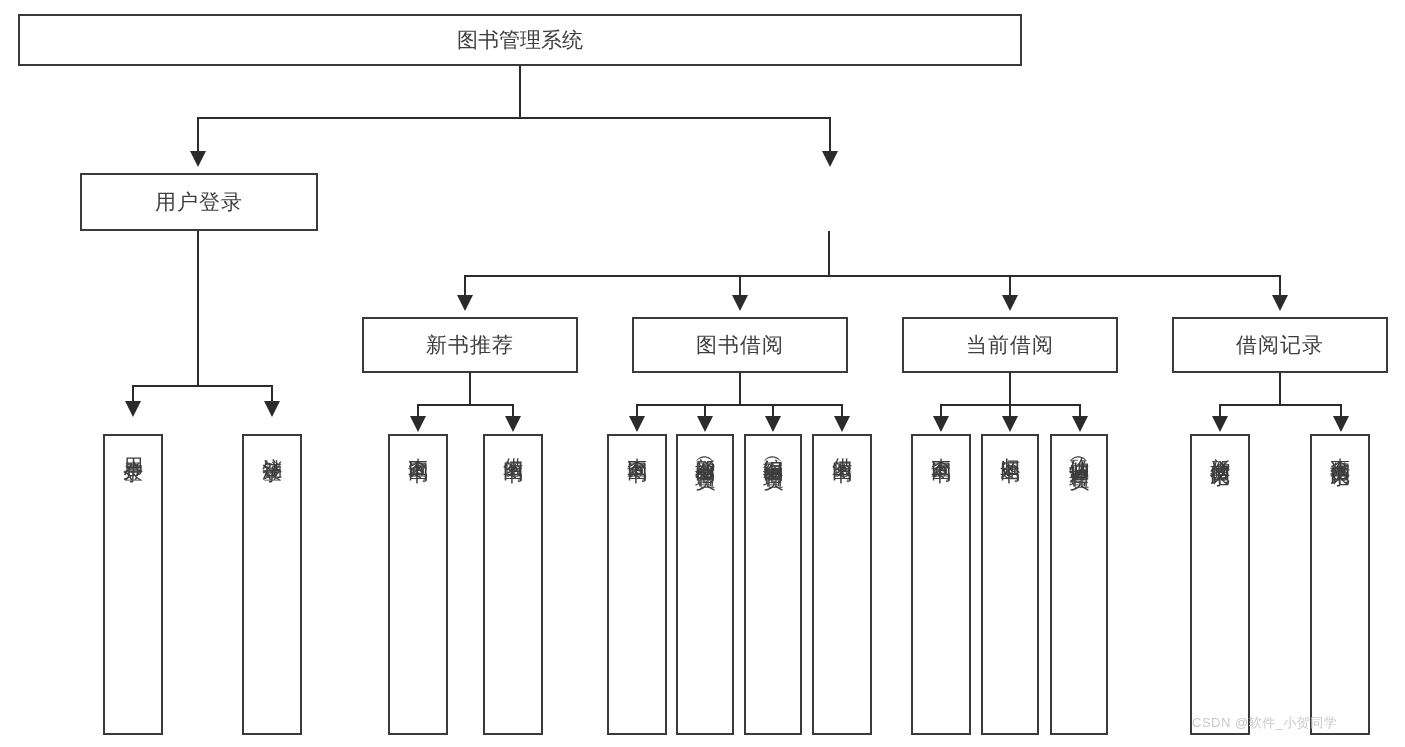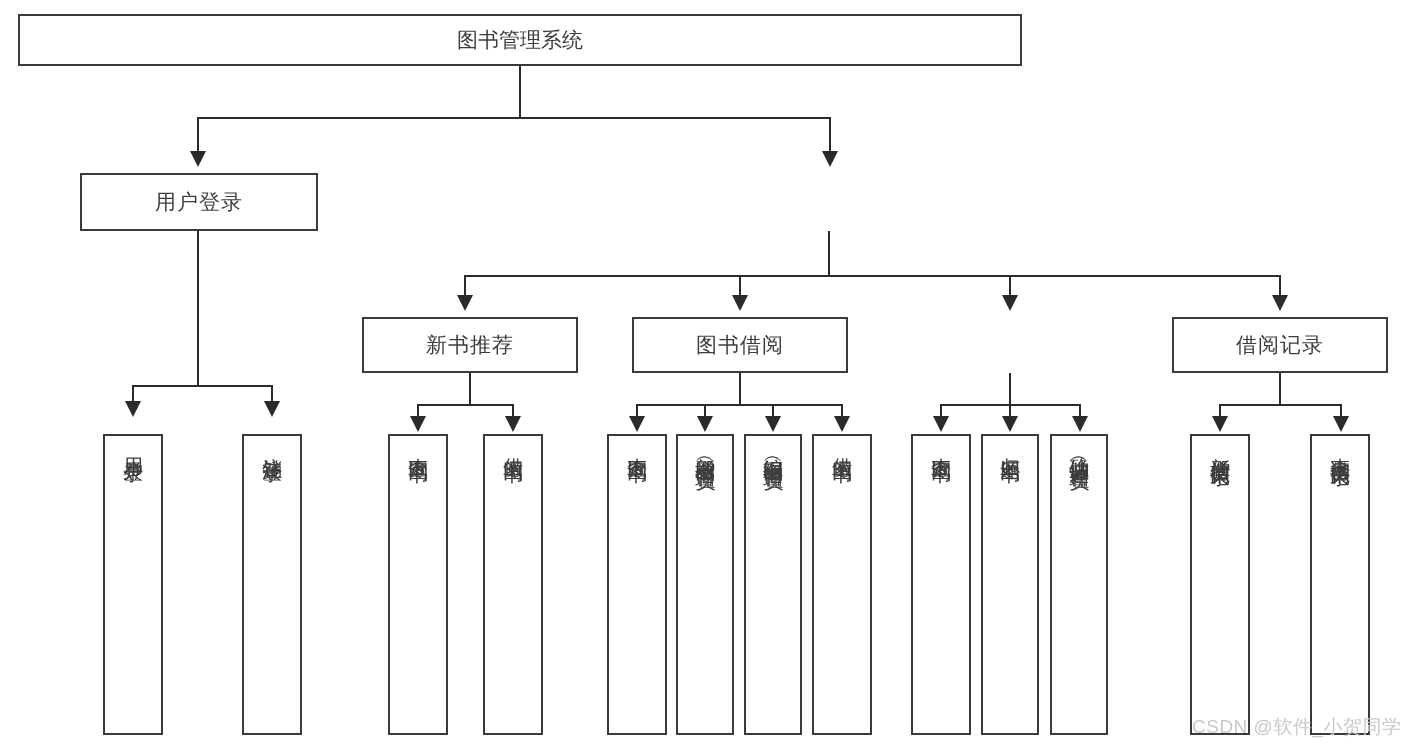--- a/index.html
+++ b/index.html
@@ -10,21 +10,21 @@
   .node.h{font-size:21px;letter-spacing:1px;}
   .node.root{font-size:21px;}
   .node.v{writing-mode:vertical-rl;text-orientation:upright;font-size:20px;
           line-height:1.18;letter-spacing:2px;padding-top:6px;justify-content:flex-start;align-items:center;}
   .node.v .txt{writing-mode:vertical-rl;text-orientation:upright;}
   .conn{position:absolute;background:#2b2b2b;}
   .vline{width:2px;}
   .hline{height:2px;}
   .arrow{position:absolute;width:0;height:0;border-left:8px solid transparent;
          border-right:8px solid transparent;border-top:16px solid #2b2b2b;}
-  .watermark{position:absolute;color:#c9c9c9;font-size:19px;letter-spacing:0.5px;white-space:nowrap;}
+  .watermark{position:absolute;color:#c9c9c9;font-size:13px;letter-spacing:0.5px;white-space:nowrap;}
 </style>
 </head>
 <body>
 
 <div id="canvas">
 
   <div class="node root" style="left:18px;top:14px;width:1004px;height:52px;">
     <span>图书管理系统</span>
   </div>
 
@@ -59,20 +59,23 @@
   <div class="conn vline" style="left:1009px;top:275px;width:2px;height:22px;"></div>
   <div class="arrow" style="left:1002px;top:295px;"></div>
   <div class="conn vline" style="left:1279px;top:275px;width:2px;height:22px;"></div>
   <div class="arrow" style="left:1272px;top:295px;"></div>
 
   <div class="node h" style="left:632px;top:317px;width:216px;height:56px;">
     <span>图书借阅</span>
   </div>
   <div class="node h" style="left:362px;top:317px;width:216px;height:56px;">
     <span>新书推荐</span>
+  </div>
+  <div class="node h" style="left:902px;top:317px;width:216px;height:56px;">
+    <span>当前借阅</span>
   </div>
   <div class="node h" style="left:1172px;top:317px;width:216px;height:56px;">
     <span>借阅记录</span>
   </div>
 
   <div class="conn vline" style="left:469px;top:373px;width:2px;height:33px;"></div>
   <div class="conn hline" style="left:417px;top:404px;width:96px;height:2px;"></div>
   <div class="conn vline" style="left:417px;top:404px;width:2px;height:14px;"></div>
   <div class="arrow" style="left:410px;top:416px;"></div>
   <div class="conn vline" style="left:512px;top:404px;width:2px;height:14px;"></div>

